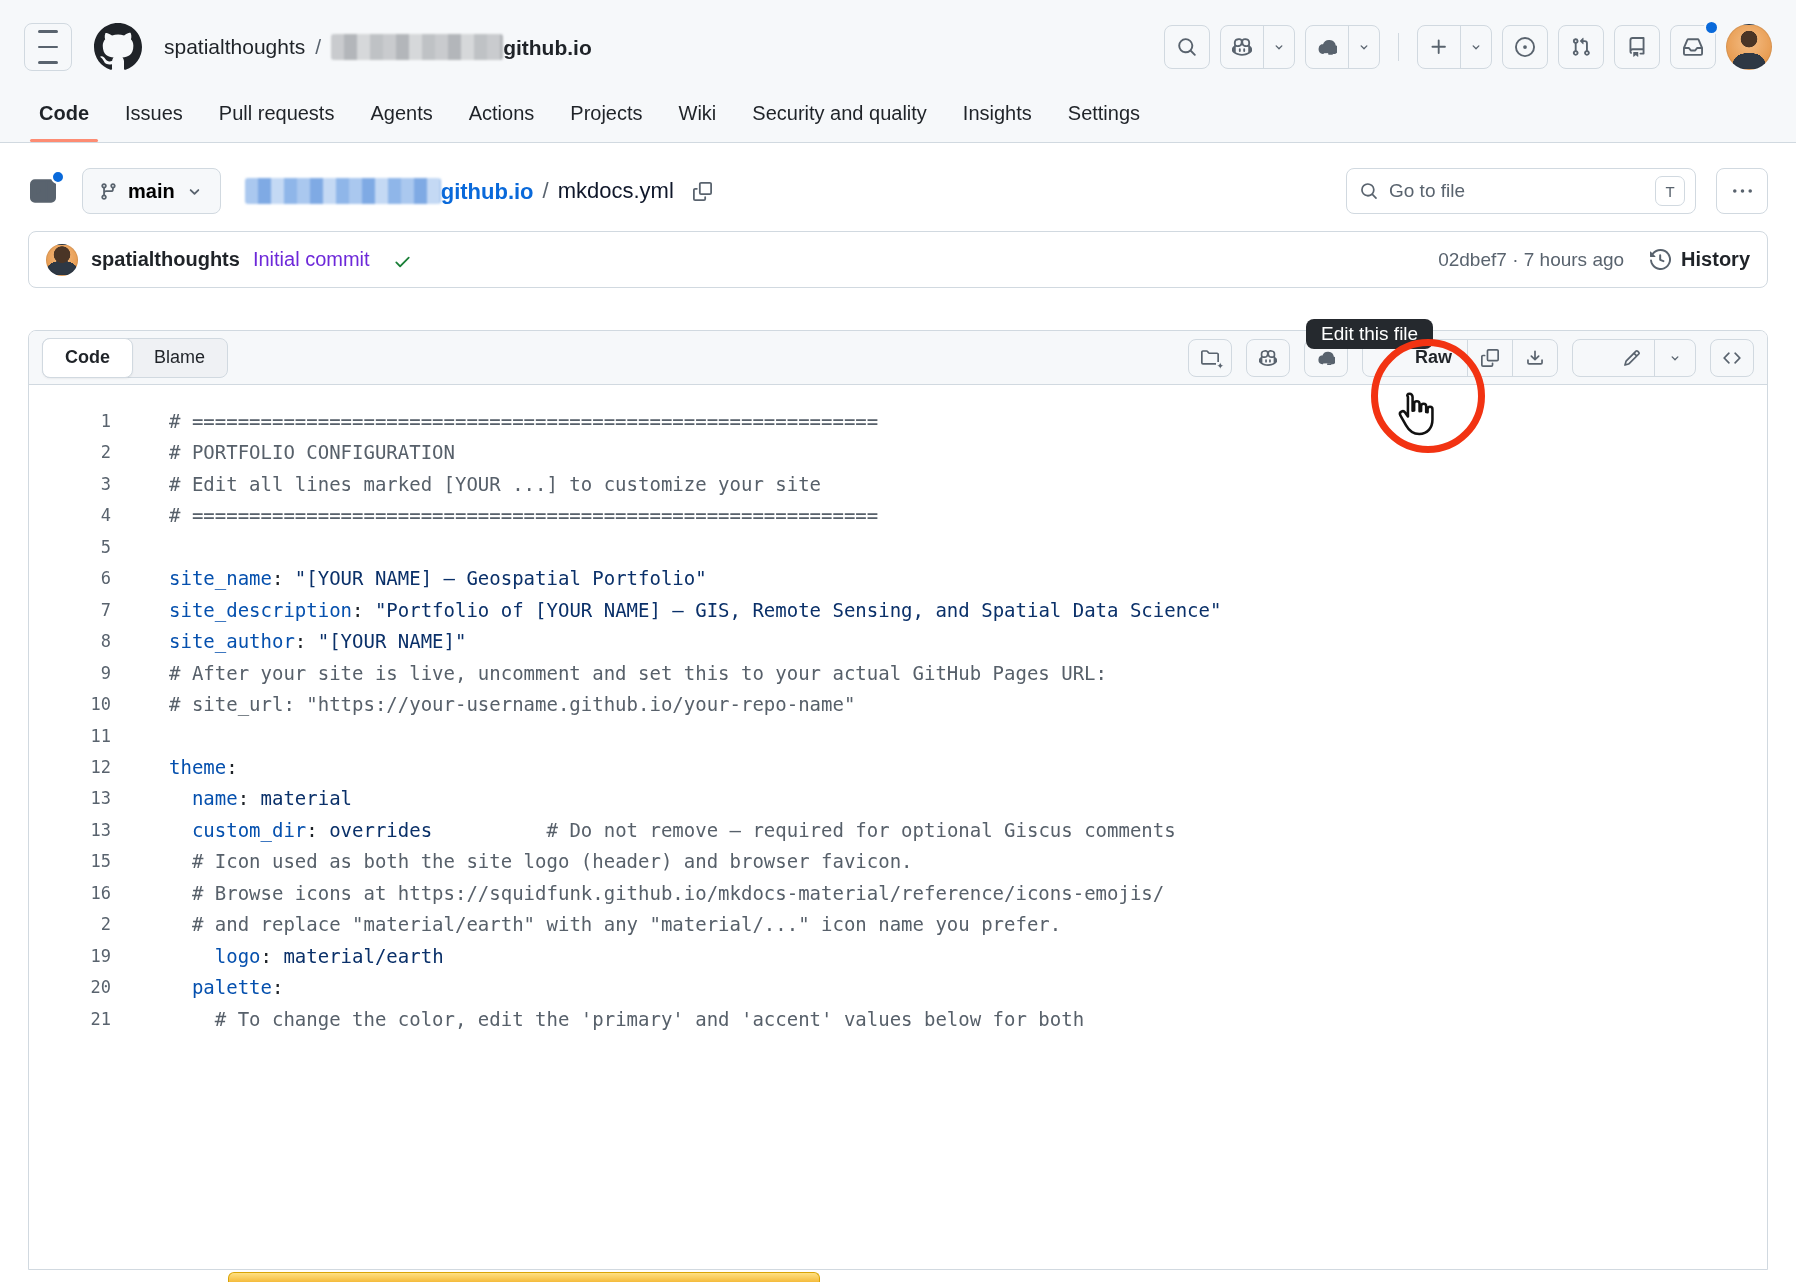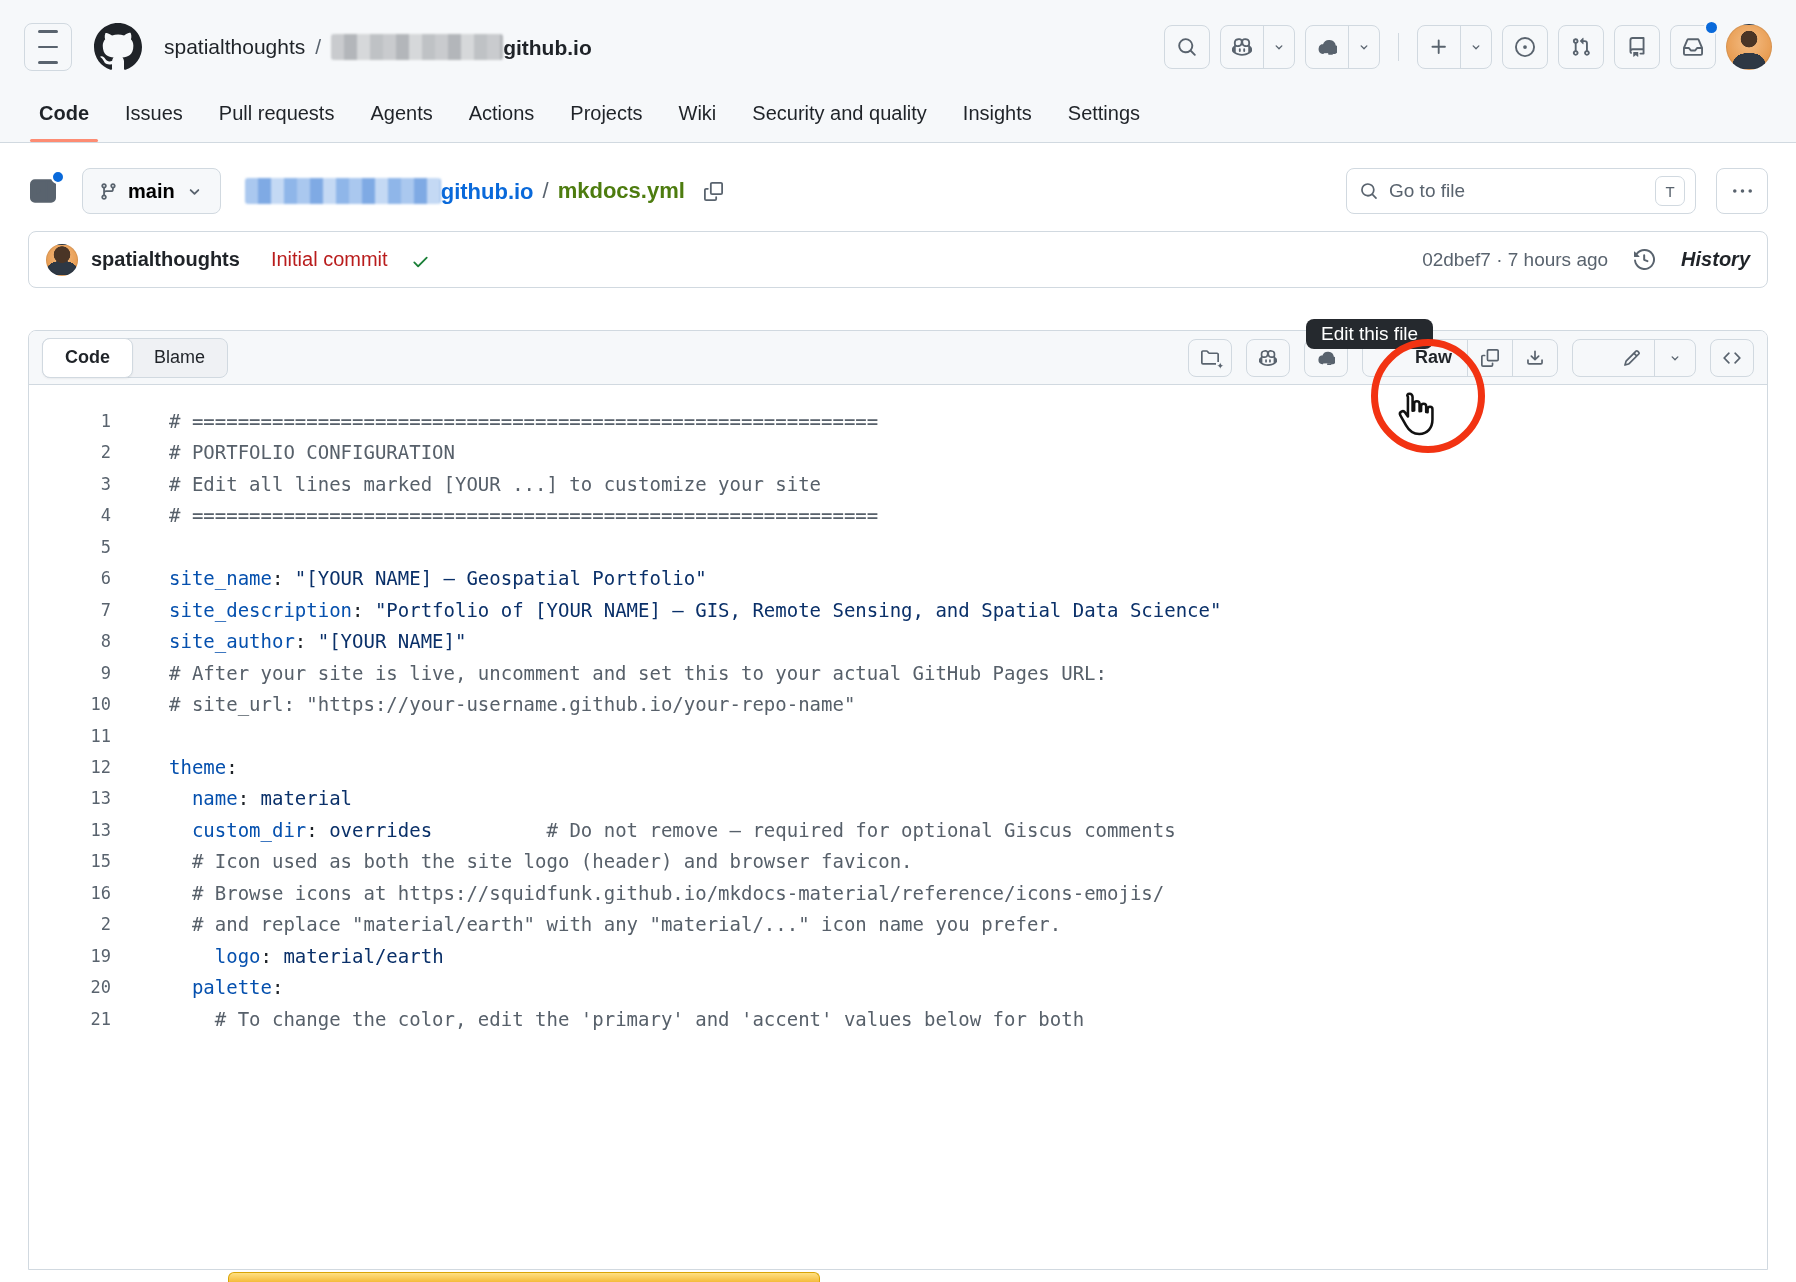--- a/index.html
+++ b/index.html
@@ -56,37 +56,37 @@
   .main { padding:0 28px; }
   .file-nav-row { margin-top:25px; display:flex; align-items:center; }
   .pane-toggle { position:relative; margin-right:24px; cursor:pointer; }
   .pane-toggle svg { width:30px; height:30px; stroke:#59636e; fill:#59636e; }
   .pane-dot { position:absolute; top:-6px; right:-7px; width:14px; height:14px; border-radius:50%; background:#0969da; border:2.5px solid #ffffff; }
   .branch-btn { display:flex; align-items:center; gap:10px; height:46px; padding:0 16px; background:#f6f8fa; border:1px solid #d1d9e0; border-radius:8px; font-size:20px; font-weight:600; cursor:pointer; }
   .branch-btn svg { width:19px; height:19px; fill:#59636e; }
   .breadcrumb { display:flex; align-items:center; gap:9px; margin-left:24px; font-size:22px; }
   .breadcrumb .link { color:#0969da; font-weight:700; }
   .breadcrumb .sep { color:#59636e; font-weight:400; }
-  .breadcrumb .file { font-weight:700; color:#4d7c0f; }
+  .breadcrumb .file { font-weight:400; color:#0f172a; }
   .crumb-copy { margin-left:10px; cursor:pointer; }
   .crumb-copy svg { width:19px; height:19px; fill:#59636e; }
   .goto-file { margin-left:auto; width:350px; height:46px; background:#ffffff; border:1px solid #d1d9e0; border-radius:8px; display:flex; align-items:center; gap:11px; padding:0 10px 0 13px; color:#59636e; font-size:19px; cursor:text; }
   .goto-file svg { width:18px; height:18px; fill:#59636e; flex:none; }
   .kbd { margin-left:auto; width:30px; height:30px; border:1px solid #d1d9e0; border-radius:7px; display:grid; place-items:center; font-size:15px; color:#59636e; }
   .more-btn { margin-left:20px; width:52px; height:46px; border:1px solid #d1d9e0; border-radius:8px; display:grid; place-items:center; background:transparent; cursor:pointer; }
   .more-btn svg { width:19px; height:19px; fill:#59636e; }
 
   
   .commit-bar { margin-top:17px; height:57px; border:1px solid #d1d9e0; border-radius:8px; display:flex; align-items:center; padding:0 17px; gap:13px; background:#fff; }
   .commit-author { font-weight:700; font-size:20px; }
-  .commit-msg { font-size:20px; color:#b91c1c; margin-left:18px; }
+  .commit-msg { font-size:20px; color:#6d28d9; margin-left:0; }
   .commit-check svg { width:19px; height:19px; fill:#1a7f37; margin-left:10px; margin-top:3px; }
   .commit-right { margin-left:auto; display:flex; align-items:center; gap:26px;justify-content:flex-end; }
   .commit-meta { color:#59636e; font-size:19px; }
-  .history { display:flex; align-items:center; gap:26px; cursor:pointer;font-style:italic; }
+  .history { display:flex; align-items:center; gap:10px; cursor:pointer; }
   .history svg { width:21px; height:21px; fill:#59636e; }
   .history-label { font-weight:700; font-size:20px; }
 
   
   .tooltip { position:absolute; left:1306px; top:319px; background:#25292e; color:#ffffff; font-size:19px; padding:4px 15px; border-radius:8px; z-index:9; }
 
   
   .code-panel { margin-top:42px; border:1px solid #d1d9e0; border-radius:8px 8px 0 0; height:940px; overflow:hidden; background:#fff; }
   .panel-header { height:54px; background:#f6f8fa; border-bottom:1px solid #d1d9e0; display:flex; align-items:center; padding:0 13px; }
   .seg-control { display:flex; align-items:stretch; background:#eff1f4; border:1px solid #d1d9e0; border-radius:8px; height:40px; overflow:visible; }

